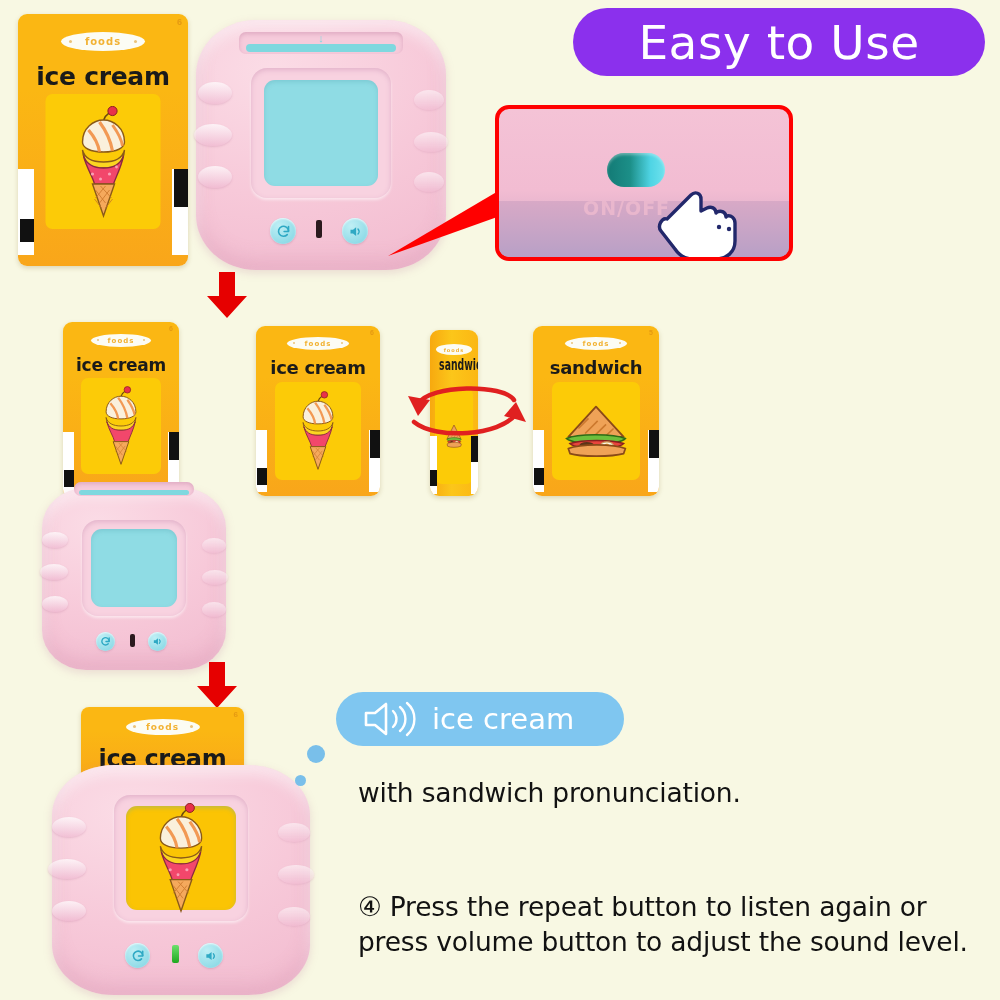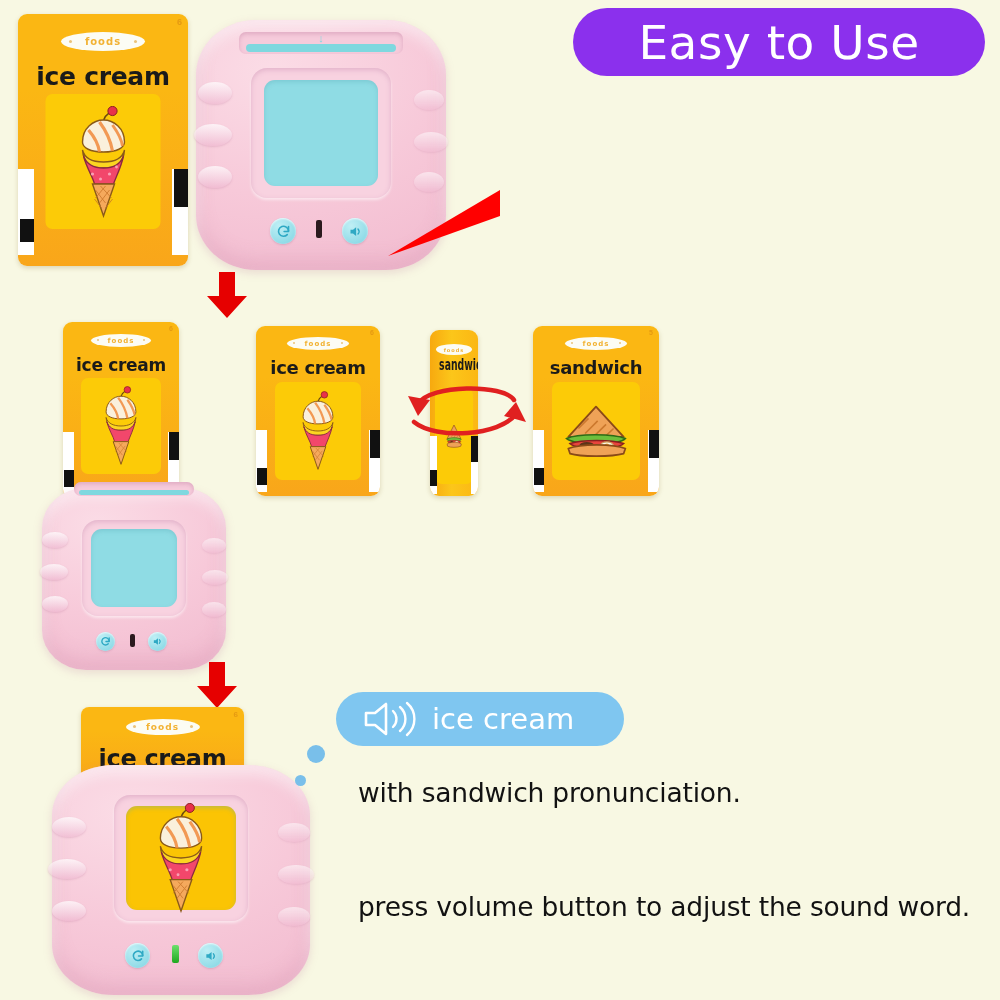--- a/index.html
+++ b/index.html
@@ -247,20 +247,32 @@
         <path d="M4 9 L8 9 L13 5 L13 19 L8 15 L4 15 Z" fill="#2FA9C4"></path>
         <path d="M16 8 A6 6 0 0 1 16 16" fill="none" stroke="#2FA9C4" stroke-width="2.2" stroke-linecap="round"></path>
       </svg>
     </div>
   </div>
 
   <svg class="abs" style="left:388px;top:190px;width:120px;height:70px;">
     <polygon points="0,66 112,0 112,26" fill="#FF0000"></polygon>
   </svg>
 
+  <div class="callout">
+    <div class="callout-lowerband"></div>
+    <div class="onoff-label">ON/OFF</div>
+    <div class="switch-knob"></div>
+    <svg class="hand" width="110" height="95" viewBox="0 0 110 95">
+      <path d="M18 52 L42 28 C46 24 52 26 52 32 L52 44 L58 41 C62 39 67 41 67 46
+               L68 45 C72 43 77 45 77 50 L78 49 C82 48 86 51 86 56 L86 74
+               C86 85 78 92 66 92 L44 92 C36 92 30 88 26 82 L12 64 C8 59 13 50 18 52 Z" fill="#FFFFFF" stroke="#22286B" stroke-width="3.4" stroke-linejoin="round"></path>
+      <circle cx="70" cy="60" r="2.2" fill="#22286B"></circle>
+      <circle cx="80" cy="62" r="2.2" fill="#22286B"></circle>
+    </svg>
+  </div>
 
 
   <svg class="abs dn-arrow" style="left:205px;top:272px;width:44px;height:48px;">
     <polygon points="14,0 30,0 30,24 42,24 22,46 2,24 14,24" fill="#E60000"></polygon>
   </svg>
 
   <div class="card" style="left:63px;top:322px;width:116px;height:176px;">
     <span class="numtag" style="font-size:7px;">6</span>
     <div class="badge" style="top:12px;width:60px;height:13px;">
       <span class="badge-dot" style="left:6px;top:5px;width:2px;height:2px;"></span>
@@ -473,16 +485,17 @@
       <path d="M45 3 A21 21 0 0 1 45 35" fill="none" stroke="#FFFFFF" stroke-width="2.4" stroke-linecap="round"></path>
     </svg>
     <span class="bubble-text">ice cream</span>
   </div>
 
   <div class="step" style="left:358px;top:776px;width:640px;">
     <div>with sandwich pronunciation.</div>
   </div>
 
   <div class="step" style="left:358px;top:890px;width:642px;">
-    <div>press volume button to adjust the sound word.</div>
+    <div>④ Press the repeat button to listen again or</div>
+    <div>press volume button to adjust the sound level.</div>
   </div>
 
 </div>
 
 </body></html>

